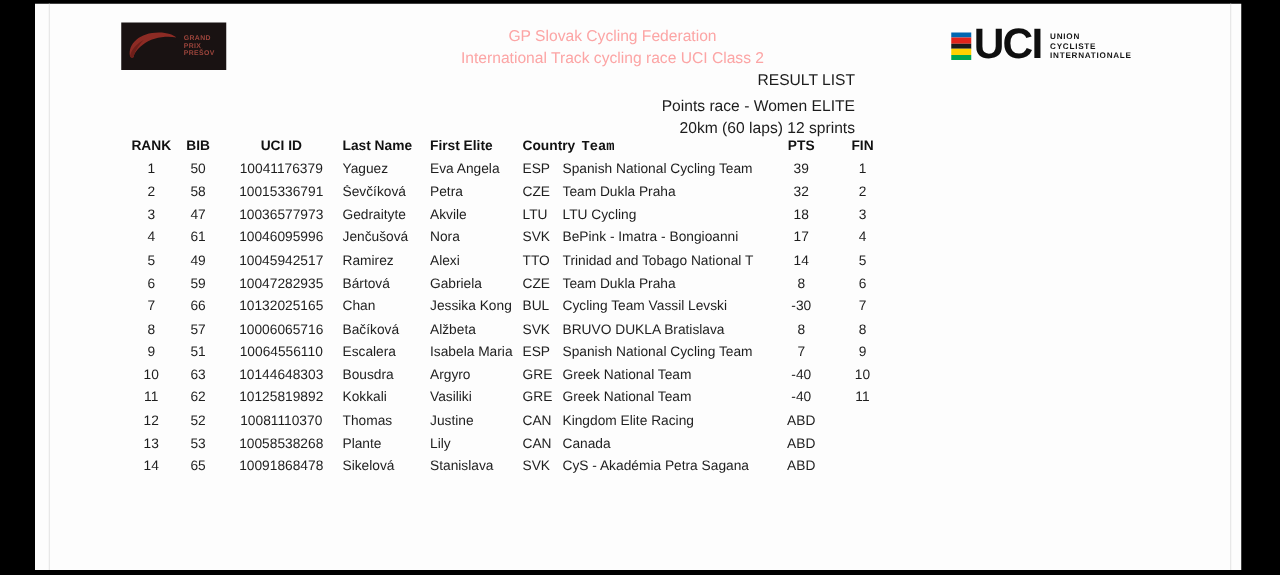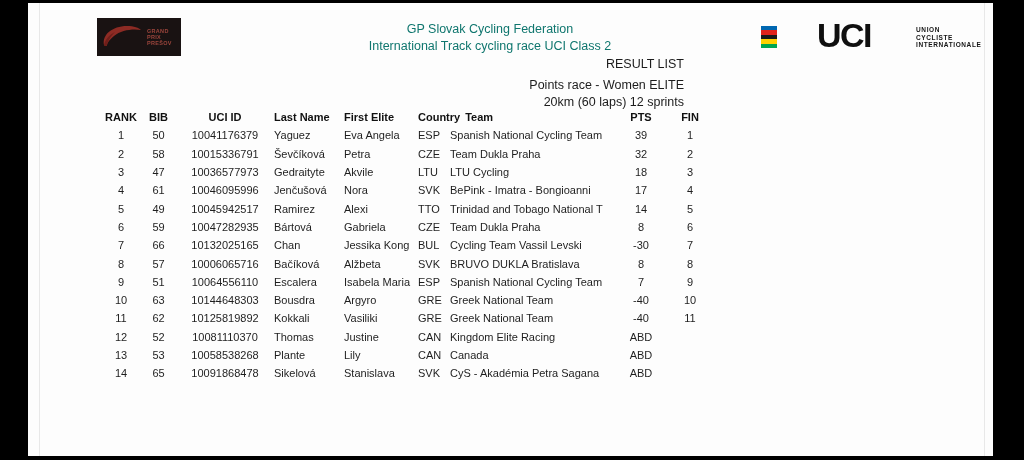--- a/index.html
+++ b/index.html
@@ -9,39 +9,39 @@
   .page-line{position:absolute;top:0;bottom:0;width:1px;background:#e8e8e8;}
   .page-line.left{left:11px;}
   .page-line.right{left:956px;}
 
   
   #gpp-logo{position:absolute;left:97px;top:18px;width:84px;height:38px;background:#191212;display:flex;align-items:center;}
   #gpp-swoosh{width:50px;height:38px;flex:0 0 auto;}
   #gpp-textcol{display:flex;flex-direction:column;font-weight:bold;font-size:5.5px;line-height:6px;letter-spacing:.3px;}
 
   
-  .title-line{position:absolute;left:0;width:980px;text-align:center;font-size:12.5px;color:#0f766e;}
+  .title-line{position:absolute;left:0;width:980px;text-align:center;font-size:12.5px;color:#fca5a5;}
   .subtitle-line{position:absolute;left:84px;width:600px;text-align:right;font-size:12.5px;color:#1c1c1c;}
 
   
-  #uci-logo{position:absolute;left:761px;top:20px;display:flex;align-items:flex-start;gap:38px;}
+  #uci-logo{position:absolute;left:761px;top:20px;display:flex;align-items:flex-start;}
   #uci-stripes{width:16px;height:22px;margin-top:6px;display:flex;flex-direction:column;}
   #uci-stripes div{flex:1;}
   #uci-word{font-size:34px;line-height:30px;font-weight:800;letter-spacing:-1.5px;color:#0f0f0f;margin-left:2px;}
   #uci-orgtext{margin-left:7px;margin-top:6px;font-size:6.5px;font-weight:bold;letter-spacing:.6px;line-height:7.5px;color:#141414;}
 
   
   #results{position:absolute;left:101px;top:108px;}
   .trow{display:grid;grid-template-columns:40px 35px 98px 70px 74px 32px 162px 58px 40px;
         height:18.3px;align-items:center;font-size:11px;color:#1e1e1e;}
   .trow.head{grid-template-columns:40px 35px 98px 70px 74px 194px 58px 40px;font-weight:bold;color:#111;}
   .cell{white-space:nowrap;overflow:hidden;}
   .cell.c{text-align:center;}
   .cell.l{text-align:left;}
-  .cell .gap{margin-left:5px;}
+  .cell .gap{margin-left:5px;font-family:Liberation Mono, monospace;}
 </style>
 </head>
 <body>
 
 <div id="stage">
   <div id="paper">
     <div class="page-line left"></div>
     <div class="page-line right"></div>
   </div>
 

